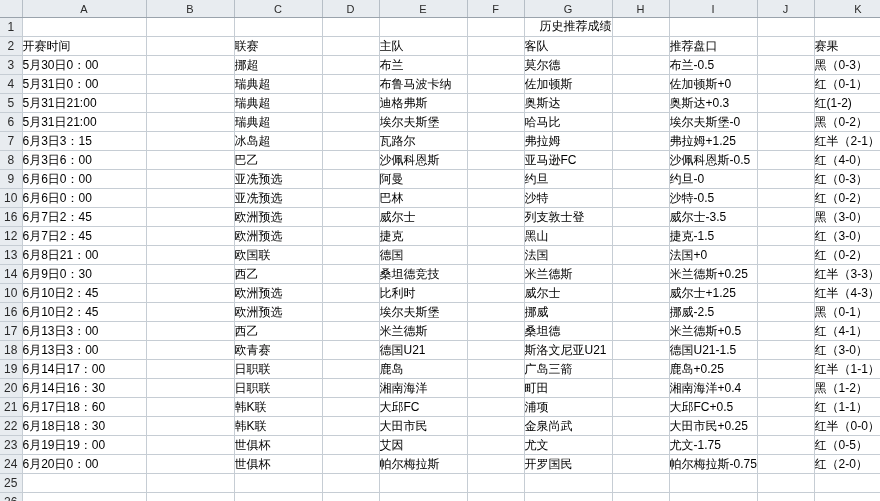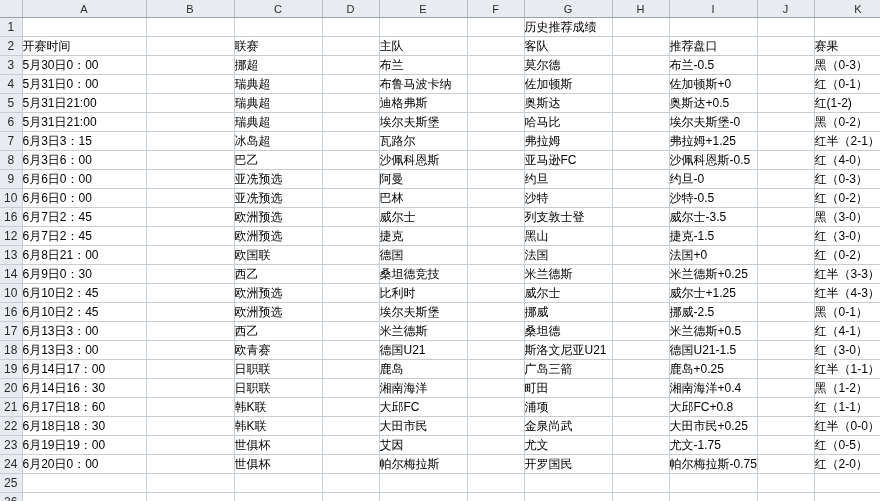--- a/index.html
+++ b/index.html
@@ -59,22 +59,23 @@
   td.cell {
     padding-left: 3px;
     padding-right: 2px;
     color: #000;
     vertical-align: middle;
     line-height: 18px;
   }
   .red { color: #ff0000; }
   .black { color: #000000; }
   .title-cell {
-    text-align: left;
+    text-align: right;
     font-size: 12px;
+    font-family: Liberation Mono, monospace;
   }
   .corner {
     background: #e8ecf0;
     border-right: 1px solid #9aa3ac;
     border-bottom: 1px solid #9aa3ac;
     width: 22px;
   }
   
   col.c-rh { width: 22px; }
   col.c-A { width: 124px; }
@@ -182,21 +183,21 @@
         <tr>
           <td class="rowhead">5</td>
           <td class="cell">5月31日21:00</td>
           <td class="cell"></td>
           <td class="cell">瑞典超</td>
           <td class="cell"></td>
           <td class="cell">迪格弗斯</td>
           <td class="cell"></td>
           <td class="cell">奥斯达</td>
           <td class="cell"></td>
-          <td class="cell">奥斯达+0.5</td>
+          <td class="cell">奥斯达+0.3</td>
           <td class="cell"></td>
           <td class="cell red">红(1-2)</td>
         </tr>
         <tr>
           <td class="rowhead">6</td>
           <td class="cell">5月31日21:00</td>
           <td class="cell"></td>
           <td class="cell">瑞典超</td>
           <td class="cell"></td>
           <td class="cell">埃尔夫斯堡</td>
@@ -406,21 +407,21 @@
         <tr>
           <td class="rowhead">21</td>
           <td class="cell">6月17日18：60</td>
           <td class="cell"></td>
           <td class="cell">韩K联</td>
           <td class="cell"></td>
           <td class="cell">大邱FC</td>
           <td class="cell"></td>
           <td class="cell">浦项</td>
           <td class="cell"></td>
-          <td class="cell">大邱FC+0.8</td>
+          <td class="cell">大邱FC+0.5</td>
           <td class="cell"></td>
           <td class="cell red">红（1-1）</td>
         </tr>
         <tr>
           <td class="rowhead">22</td>
           <td class="cell">6月18日18：30</td>
           <td class="cell"></td>
           <td class="cell">韩K联</td>
           <td class="cell"></td>
           <td class="cell">大田市民</td>

